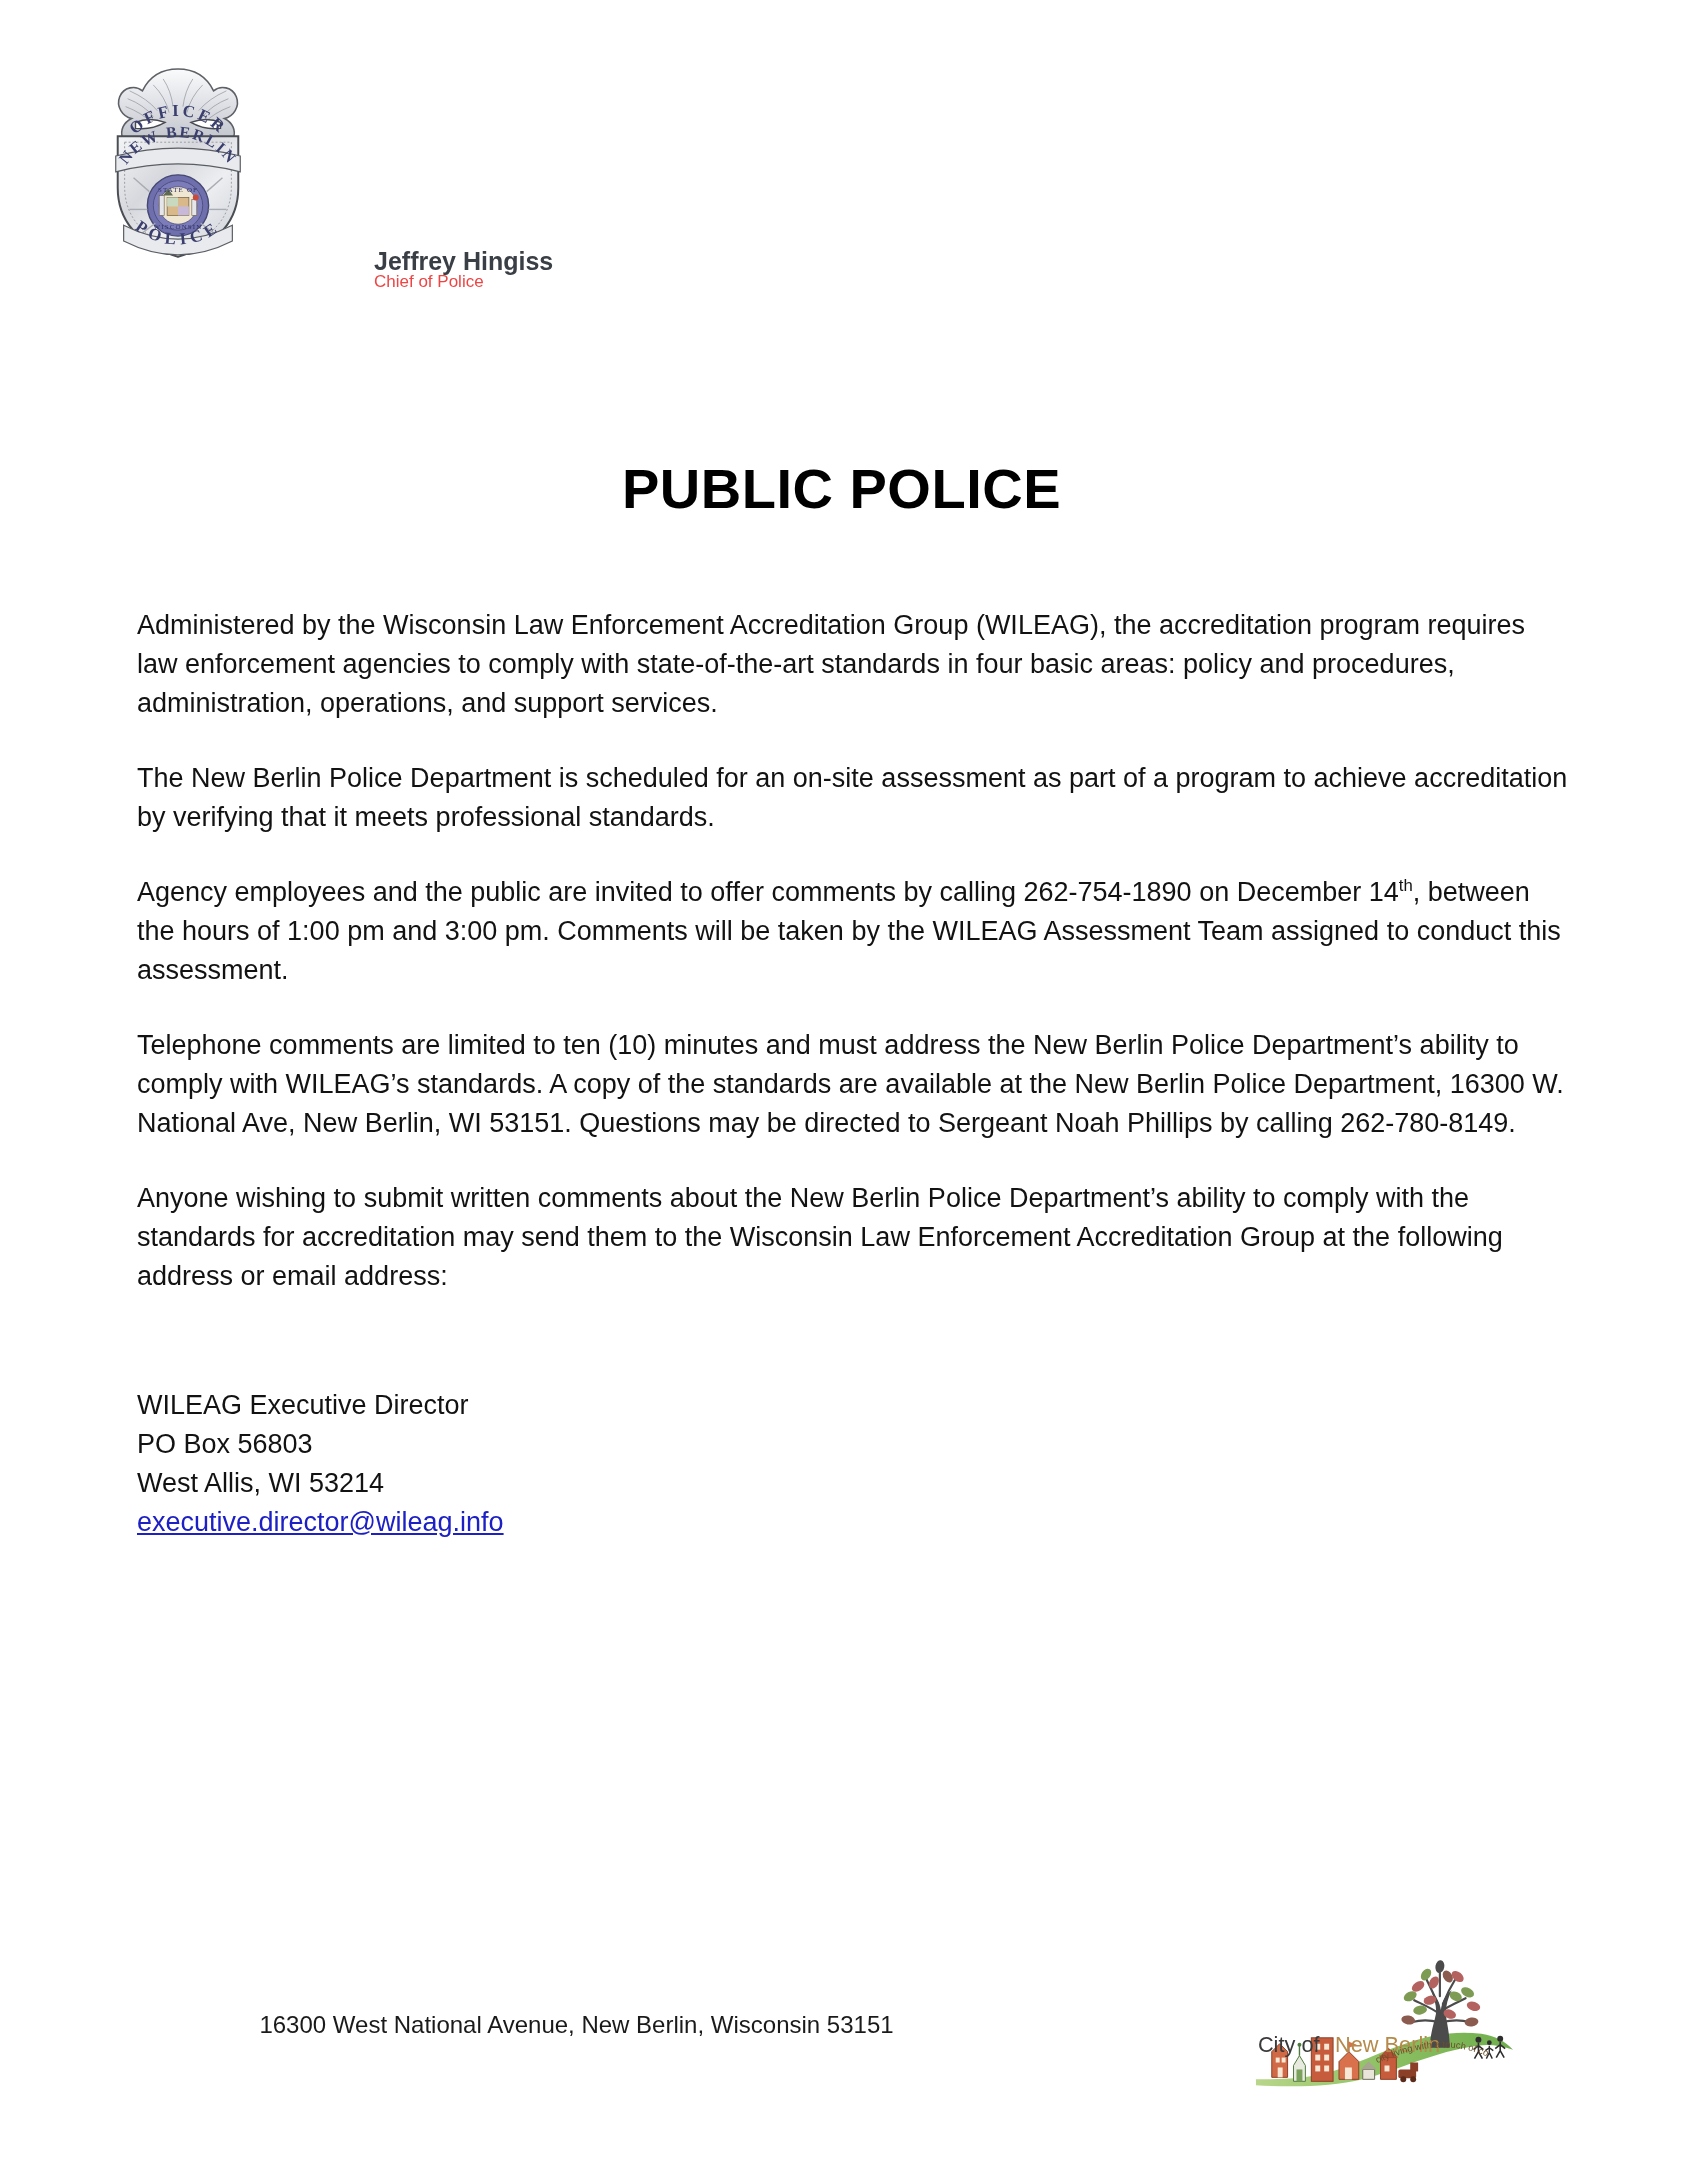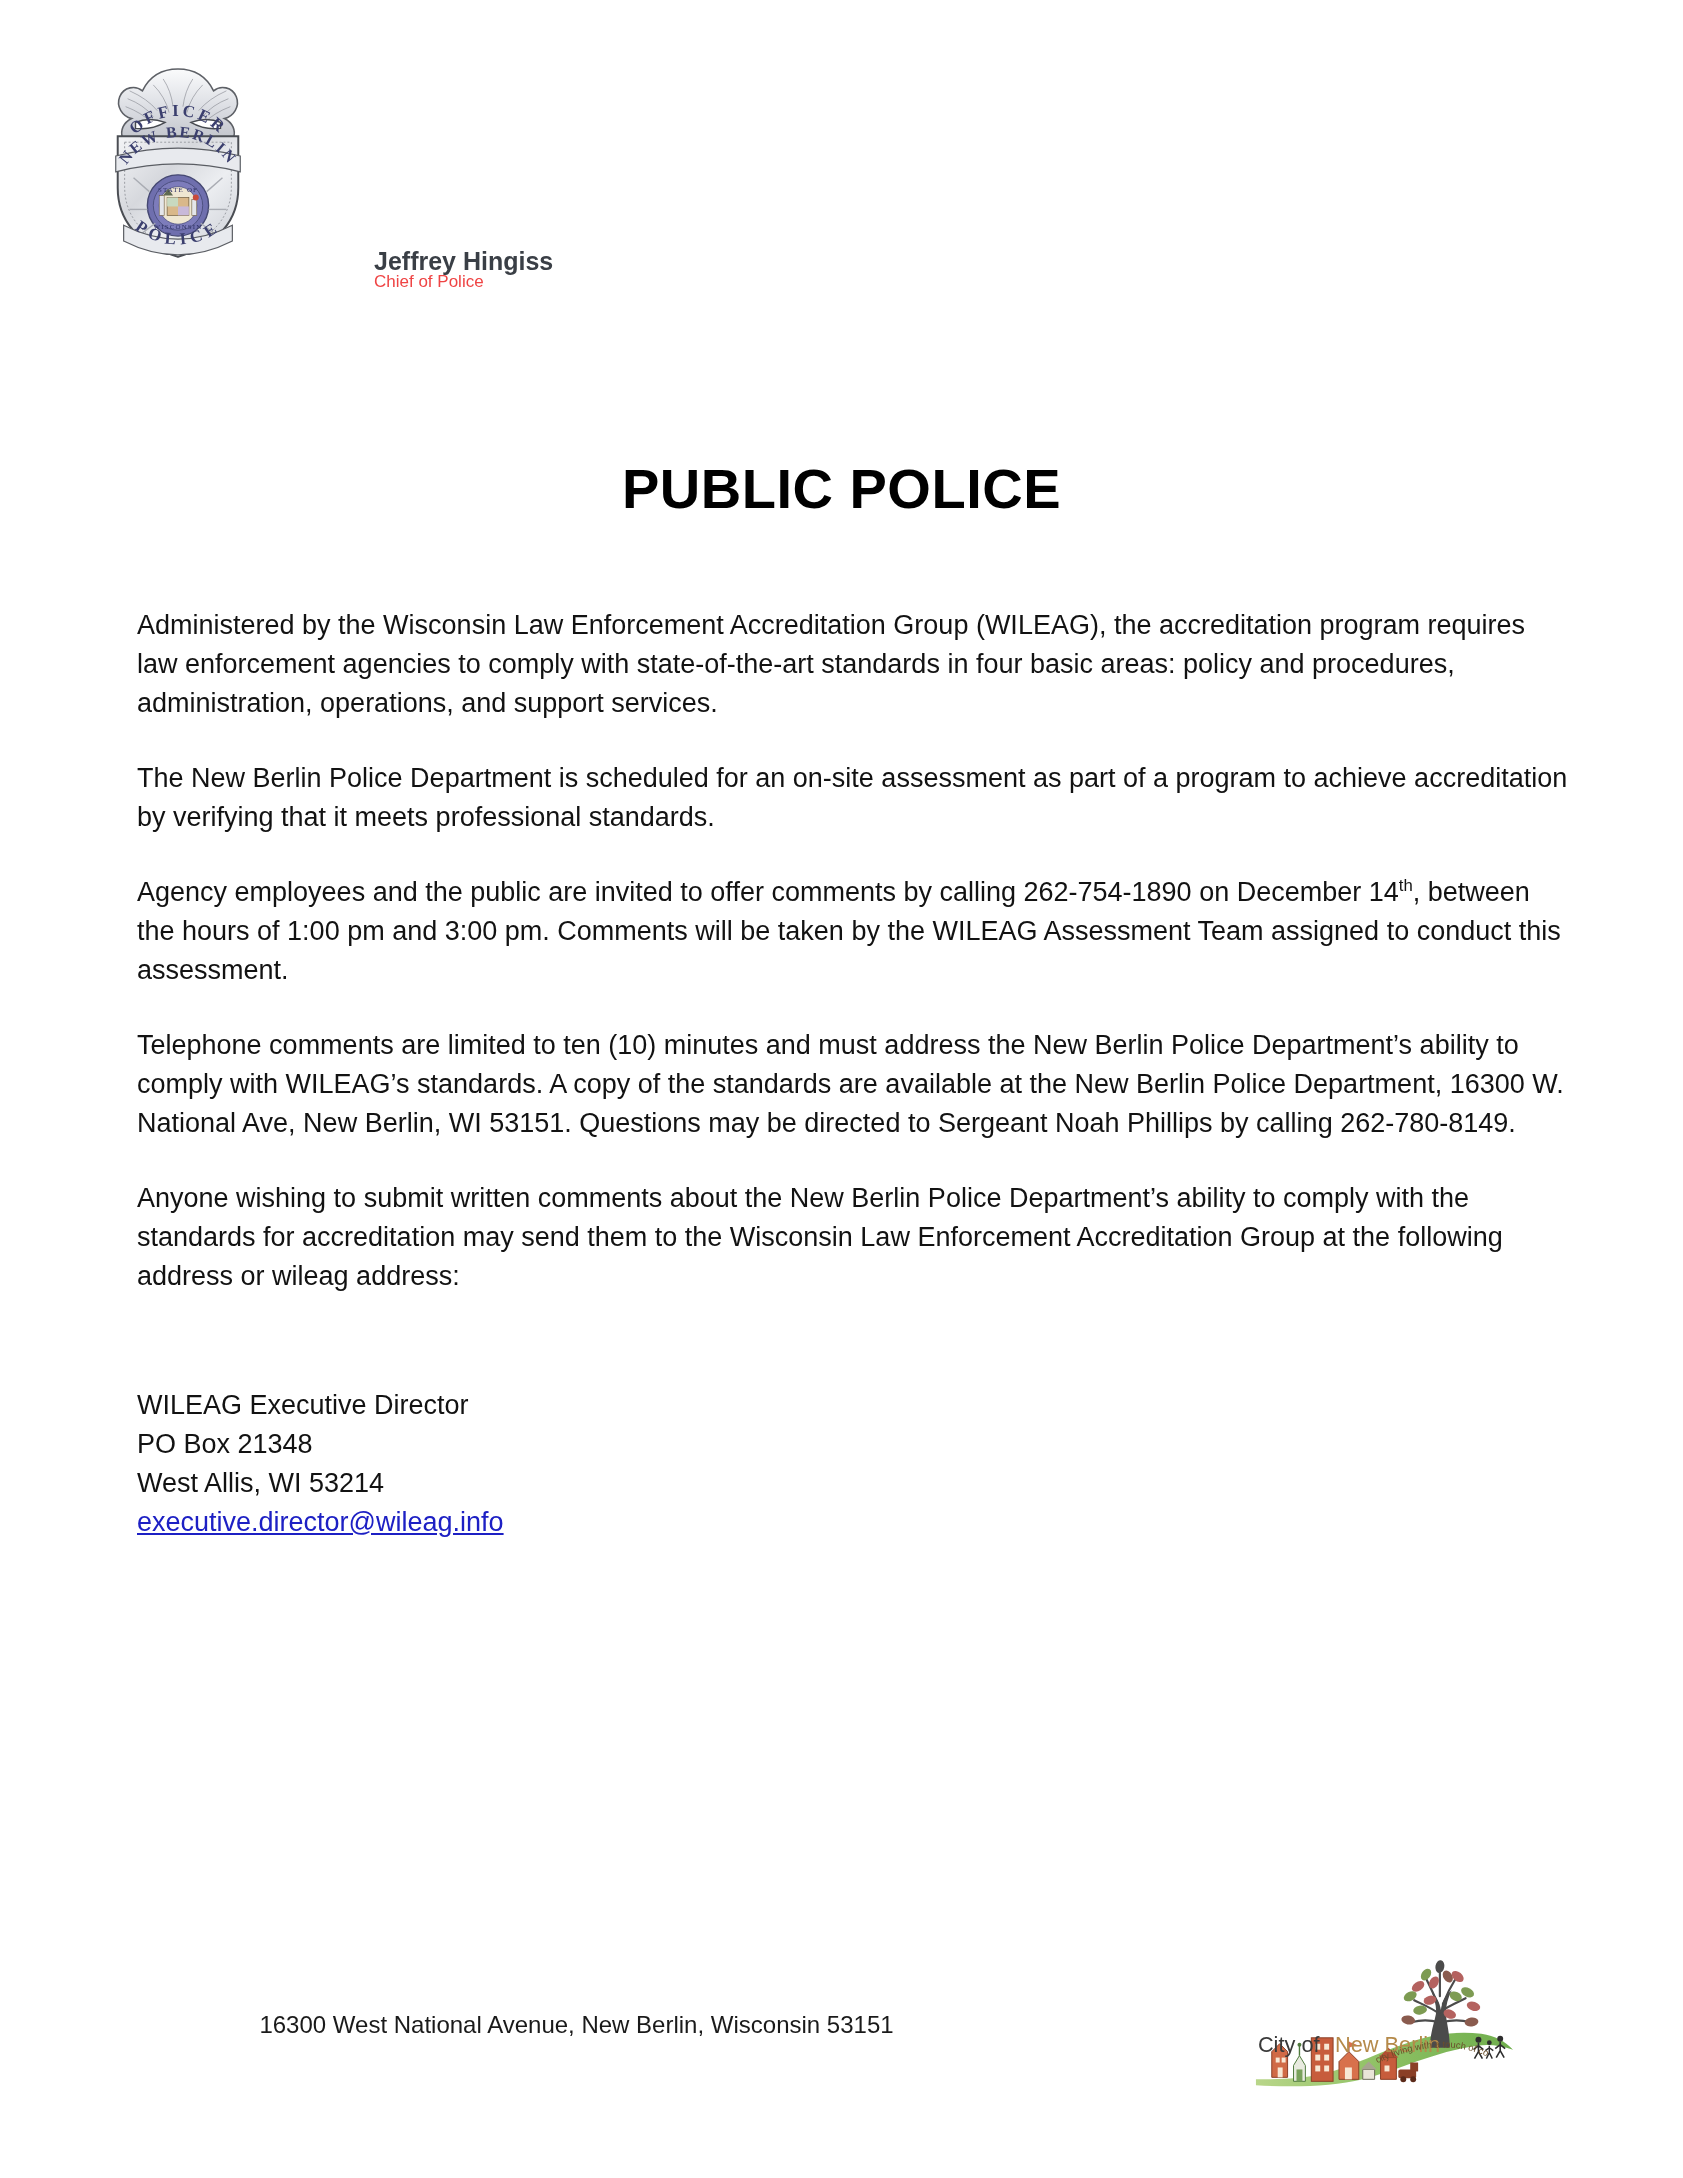--- a/index.html
+++ b/index.html
@@ -242,26 +242,26 @@
 
 </div>
 
 <h1 id="notice-title">PUBLIC POLICE</h1>
 
 <div id="content">
   <p>Administered by the Wisconsin Law Enforcement Accreditation Group (WILEAG), the accreditation program requires law enforcement agencies to comply with state-of-the-art standards in four basic areas: policy and procedures, administration, operations, and support services.</p>
   <p>The New Berlin Police Department is scheduled for an on-site assessment as part of a program to achieve accreditation by verifying that it meets professional standards.</p>
   <p><span>Agency employees and the public are invited to offer comments by calling 262-754-1890 on December 14</span><sup>th</sup><span>, between the hours of 1:00 pm and 3:00 pm. Comments will be taken by the WILEAG Assessment Team assigned to conduct this assessment.</span></p>
   <p>Telephone comments are limited to ten (10) minutes and must address the New Berlin Police Department’s ability to comply with WILEAG’s standards. A copy of the standards are available at the New Berlin Police Department, 16300 W. National Ave, New Berlin, WI 53151. Questions may be directed to Sergeant Noah Phillips by calling 262-780-8149.</p>
-  <p>Anyone wishing to submit written comments about the New Berlin Police Department’s ability to comply with the standards for accreditation may send them to the Wisconsin Law Enforcement Accreditation Group at the following address or wileag address:</p>
+  <p>Anyone wishing to submit written comments about the New Berlin Police Department’s ability to comply with the standards for accreditation may send them to the Wisconsin Law Enforcement Accreditation Group at the following address or email address:</p>
 </div>
 
 <div id="address-block">
   <div>WILEAG Executive Director</div>
-  <div>PO Box 21348</div>
+  <div>PO Box 56803</div>
   <div>West Allis, WI 53214</div>
   <div><span id="email-link">executive.director@wileag.info</span></div>
 </div>
 
 <div id="footer-address">16300 West National Avenue, New Berlin, Wisconsin 53151</div>
 
 <div id="city-logo">
   <svg width="297" height="178" viewBox="0 0 300 180" xmlns="http://www.w3.org/2000/svg">
     <defs>
       <path id="hillArc" d="M138 136 Q205 104 256 128"></path>

